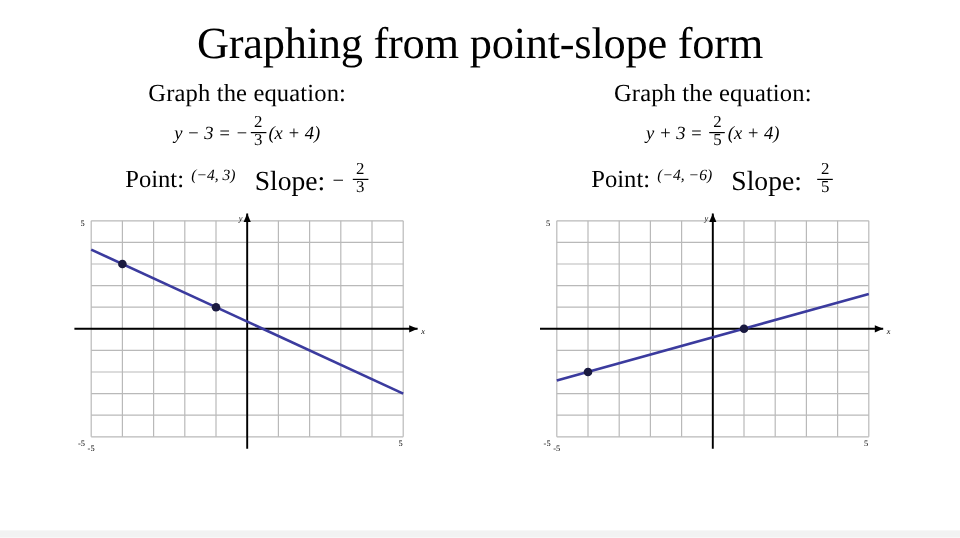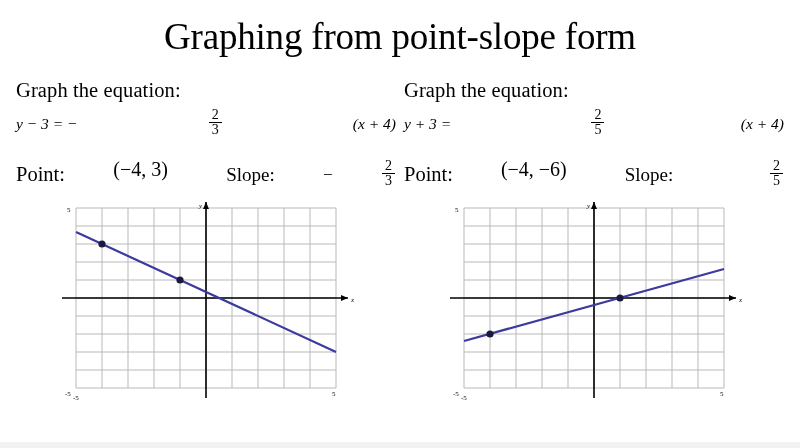--- a/index.html
+++ b/index.html
@@ -36,32 +36,33 @@
     justify-content: space-between;
     padding: 6px 16px 0 16px;
     box-sizing: border-box;
   }
   .col {
     width: 380px;
     position: relative;
   }
   .prompt {
     font-size: 20.5px;
-    margin-top: 16px;
+    text-align: center;
+    margin-top: 4px;
     margin-bottom: 2px;
     letter-spacing: 0.1px;
   }
   .equation {
     text-align: center;
     font-size: 15.5px;
     font-style: italic;
     height: 40px;
     display: flex;
     align-items: center;
-    justify-content: space-between;
+    justify-content: center;
     gap: 1px;
   }
   .eq-part {
     font-style: italic;
     white-space: pre;
   }
   .frac {
     display: inline-flex;
     flex-direction: column;
     align-items: center;
@@ -78,36 +79,37 @@
     padding: 0 3px;
   }
   .frac .den {
     font-size: 14px;
     padding: 0 3px;
     border-top: 1px solid #000;
   }
   .pointline {
     display: flex;
     align-items: center;
-    justify-content: space-between;
+    justify-content: center;
     gap: 6px;
     font-size: 20px;
-    margin-top: 14px;
+    margin-top: 2px;
     height: 34px;
   }
   .pointline .lbl {
     font-size: 20.5px;
   }
   .pointline .val {
-    font-size: 20px;
+    font-size: 13px;
+    font-style: italic;
     position: relative;
     top: -5px;
   }
   .pointline .slope-lbl {
-    font-size: 19px;
+    font-size: 23px;
     margin-left: 10px;
   }
   .pointline .minus {
     font-size: 17px;
     position: relative;
     top: 0px;
   }
   .graph-wrap {
     display: flex;
     justify-content: center;

